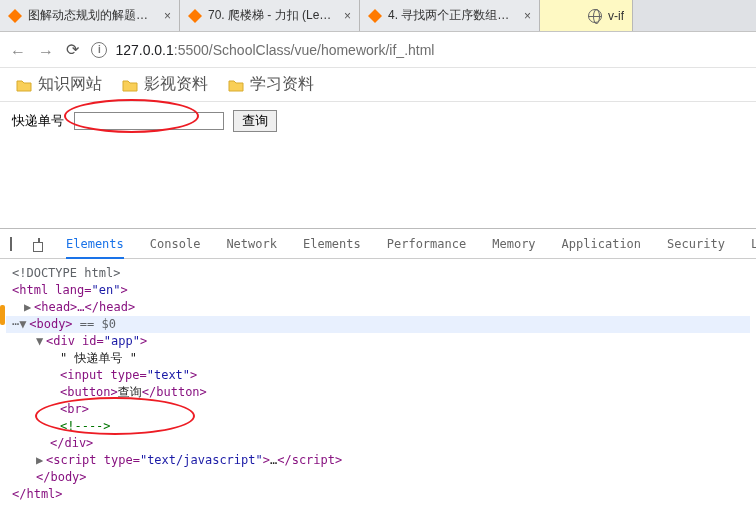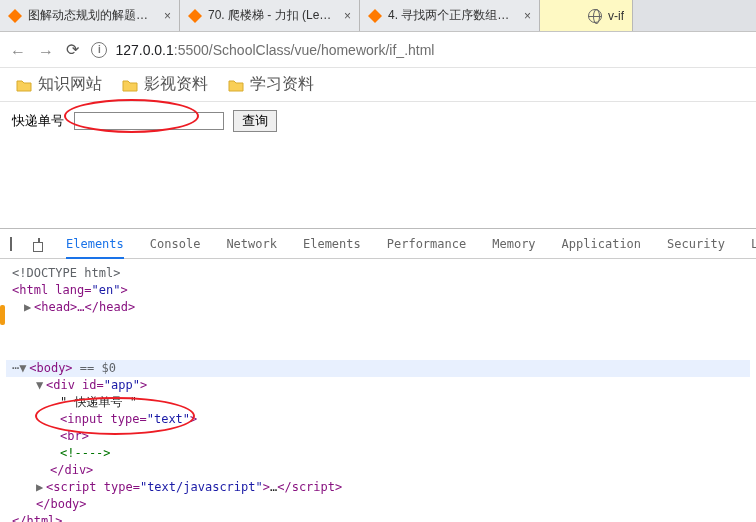--- a/index.html
+++ b/index.html
@@ -141,24 +141,25 @@
     <span class="dt-tab">Application</span>
     <span class="dt-tab">Security</span>
     <span class="dt-tab">Lighthouse</span>
   </div>
 
   <div class="dom-tree">
     <div class="gutter"></div>
     <div style="padding-left:6px;"><span class="t-gray">&lt;!DOCTYPE html&gt;</span></div>
     <div style="padding-left:6px;"><span class="t-purple">&lt;html lang=</span><span class="t-blue">"en"</span><span class="t-purple">&gt;</span></div>
     <div style="padding-left:18px;"><span class="arrow">▶</span><span class="t-purple">&lt;head&gt;…&lt;/head&gt;</span></div>
-    <div style="padding-left:6px;margin-top:44px;" class="highlight-line"><span class="t-gray">⋯</span><span class="arrow">▼</span><span class="t-purple">&lt;body&gt;</span><span class="t-gray"> == $0</span></div>
+    <div style="padding-left:6px;" class="highlight-line"><span class="t-gray">⋯</span><span class="arrow">▼</span><span class="t-purple">&lt;body&gt;</span><span class="t-gray"> == $0</span></div>
     <div style="padding-left:30px;"><span class="arrow">▼</span><span class="t-purple">&lt;div id=</span><span class="t-blue">"app"</span><span class="t-purple">&gt;</span></div>
     <div style="padding-left:54px;"><span class="t-black">" 快递单号 "</span></div>
     <div style="padding-left:54px;"><span class="t-purple">&lt;input type=</span><span class="t-blue">"text"</span><span class="t-purple">&gt;</span></div>
+    <div style="padding-left:54px;"><span class="t-purple">&lt;button&gt;</span><span class="t-black">查询</span><span class="t-purple">&lt;/button&gt;</span></div>
     <div style="padding-left:54px;"><span class="t-purple">&lt;br&gt;</span></div>
     <div style="padding-left:54px;"><span class="t-green">&lt;!----&gt;</span></div>
     <div style="padding-left:44px;"><span class="t-purple">&lt;/div&gt;</span></div>
     <div style="padding-left:30px;"><span class="arrow">▶</span><span class="t-purple">&lt;script type=</span><span class="t-blue">"text/javascript"</span><span class="t-purple">&gt;</span><span class="t-black">…</span><span class="t-purple">&lt;/script&gt;</span></div>
     <div style="padding-left:30px;"><span class="t-purple">&lt;/body&gt;</span></div>
     <div style="padding-left:6px;"><span class="t-purple">&lt;/html&gt;</span></div>
     
     <div class="ellipse-red" style="left:35px; top:138px; width:160px; height:38px;"></div>
   </div>
 </div>

